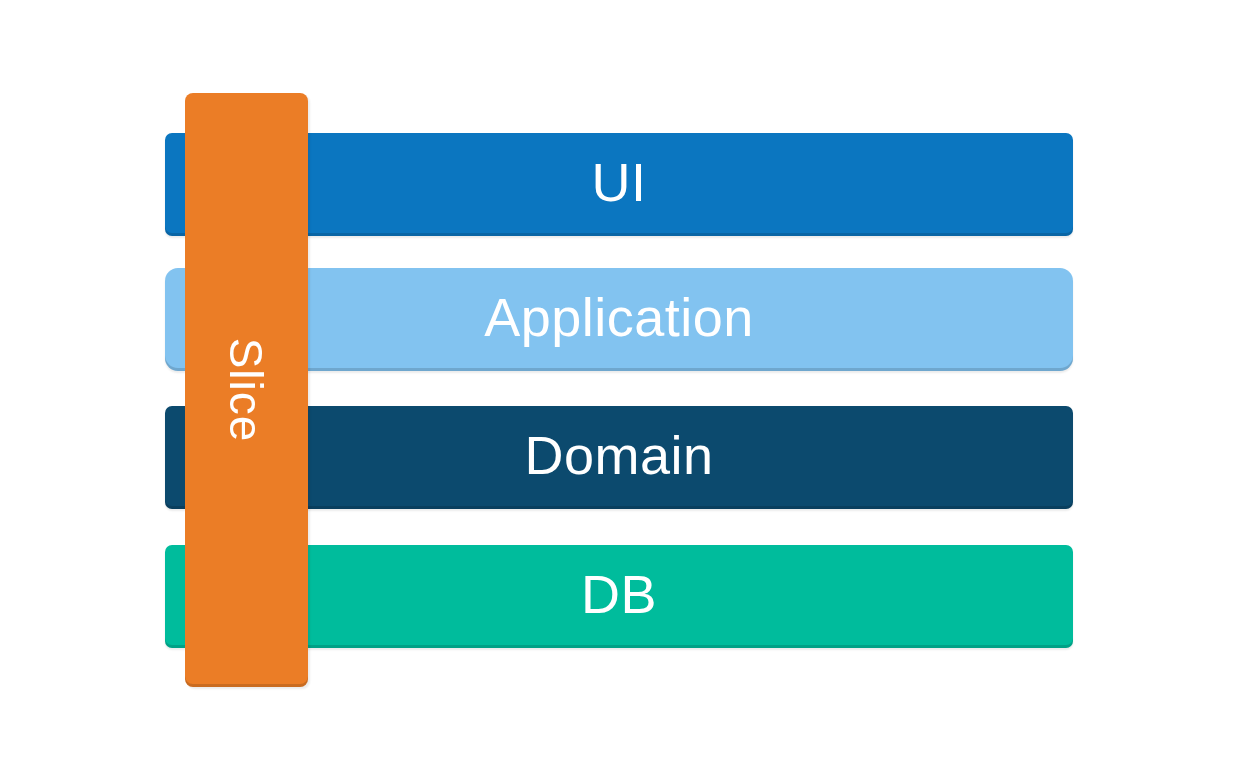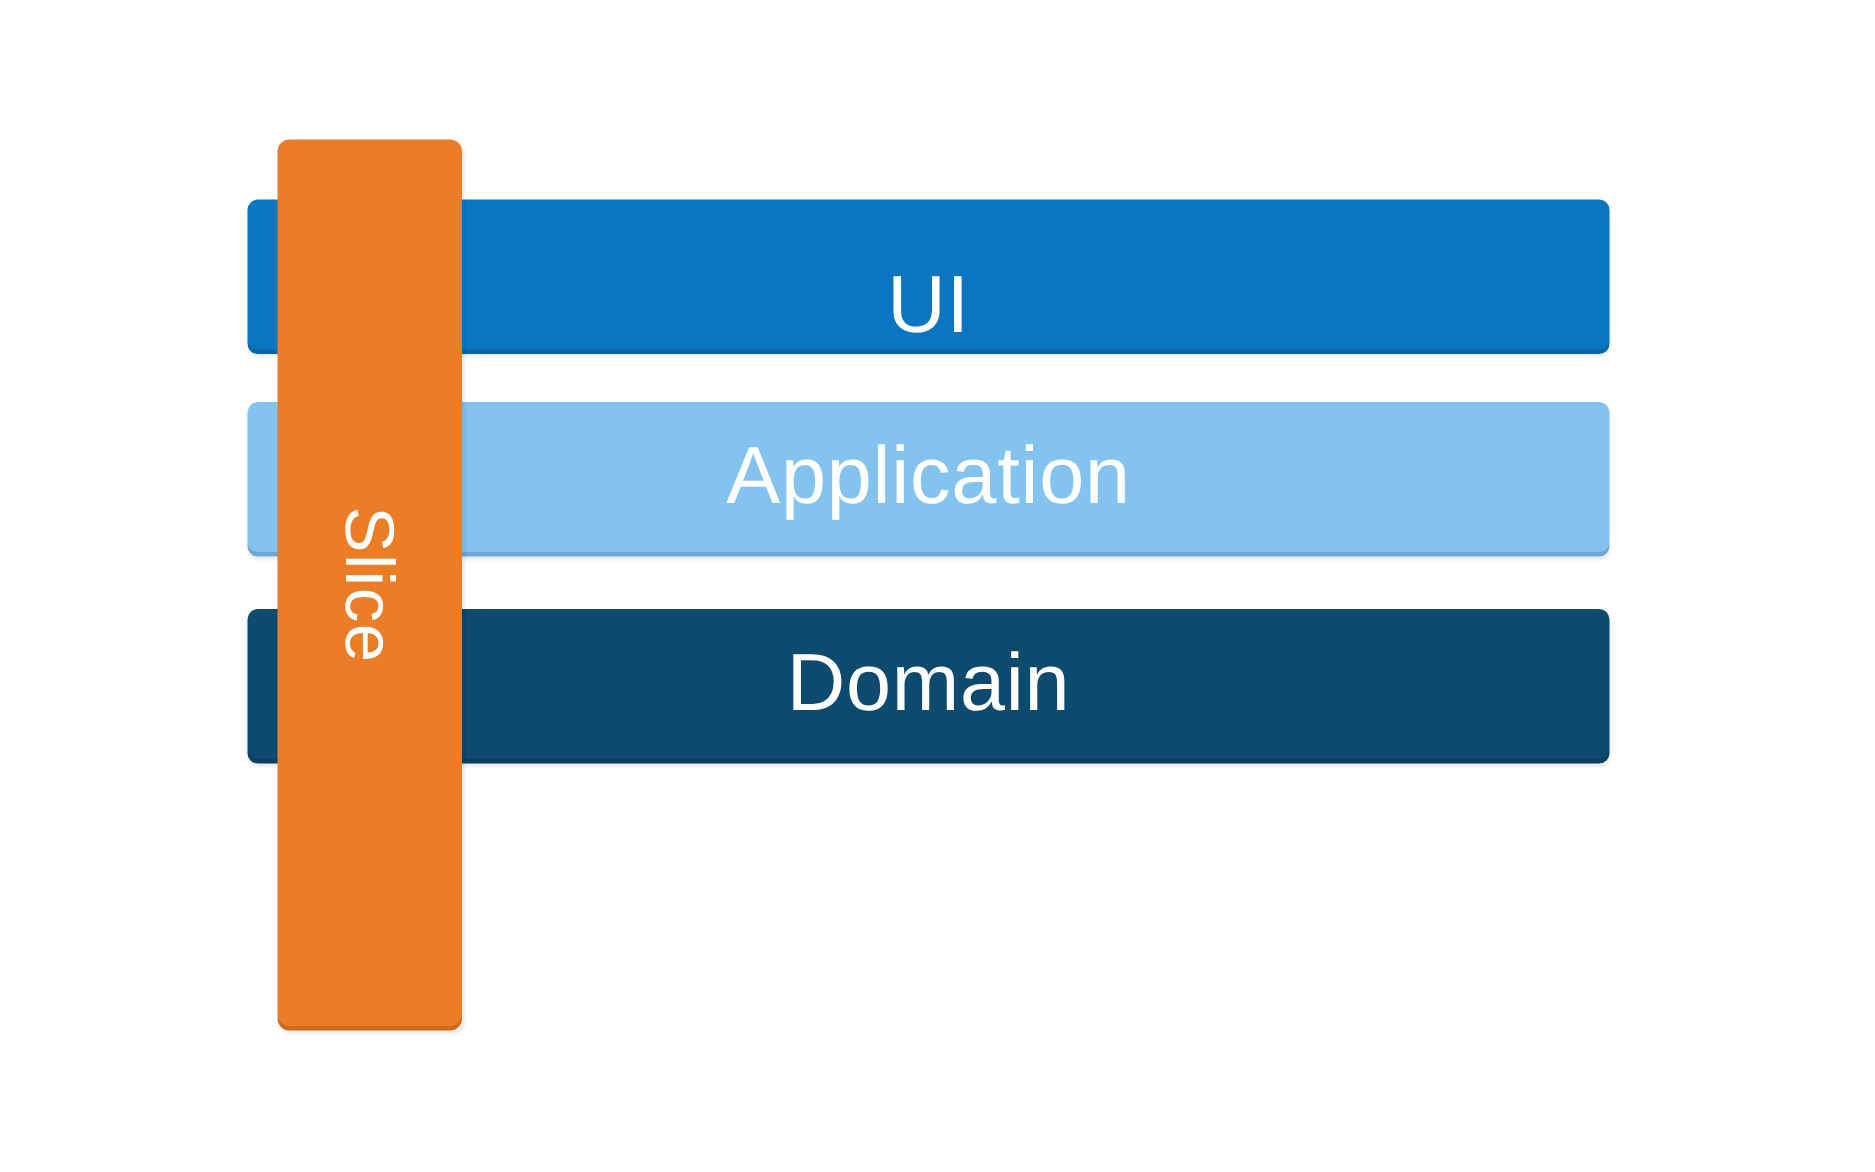--- a/index.html
+++ b/index.html
@@ -24,22 +24,22 @@
     display: flex;
     align-items: center;
     justify-content: center;
     color: #ffffff;
     font-size: 54px;
     font-weight: 400;
     letter-spacing: 0.5px;
     box-shadow: inset 0 -3px 0 rgba(0,0,0,0.14), 0 2px 2px rgba(0,0,0,0.08);
     z-index: 1;
   }
-  .layer-bar.pos-0 { top: 133px; align-items: flex-end; }
-  .layer-bar.pos-1 { top: 268px; }
+  .layer-bar.pos-0 { top: 133px; }
+  .layer-bar.pos-1 { top: 268px; border-radius: 13px; }
   .layer-bar.pos-2 { top: 406px; }
   .layer-bar.pos-3 { top: 545px; }
   .slice-bar {
     position: absolute;
     left: 185px;
     top: 93px;
     width: 123px;
     height: 594px;
     border-radius: 8px;
     display: flex;
@@ -71,18 +71,21 @@
   </div>
 
   <div class="layer-bar pos-1" style="background: rgb(130, 195, 240);">
     <span class="bar-label">Application</span>
   </div>
 
   <div class="layer-bar pos-2" style="background: #0c4a6e;">
     <span class="bar-label">Domain</span>
   </div>
 
+  <div class="layer-bar pos-3" style="background: rgb(0, 188, 156);">
+    <span class="bar-label">DB</span>
+  </div>
 
   <div class="slice-bar" style="background: rgb(235, 125, 38);">
     <span class="slice-label">Slice</span>
   </div>
 
 </div>
 
 </body></html>

